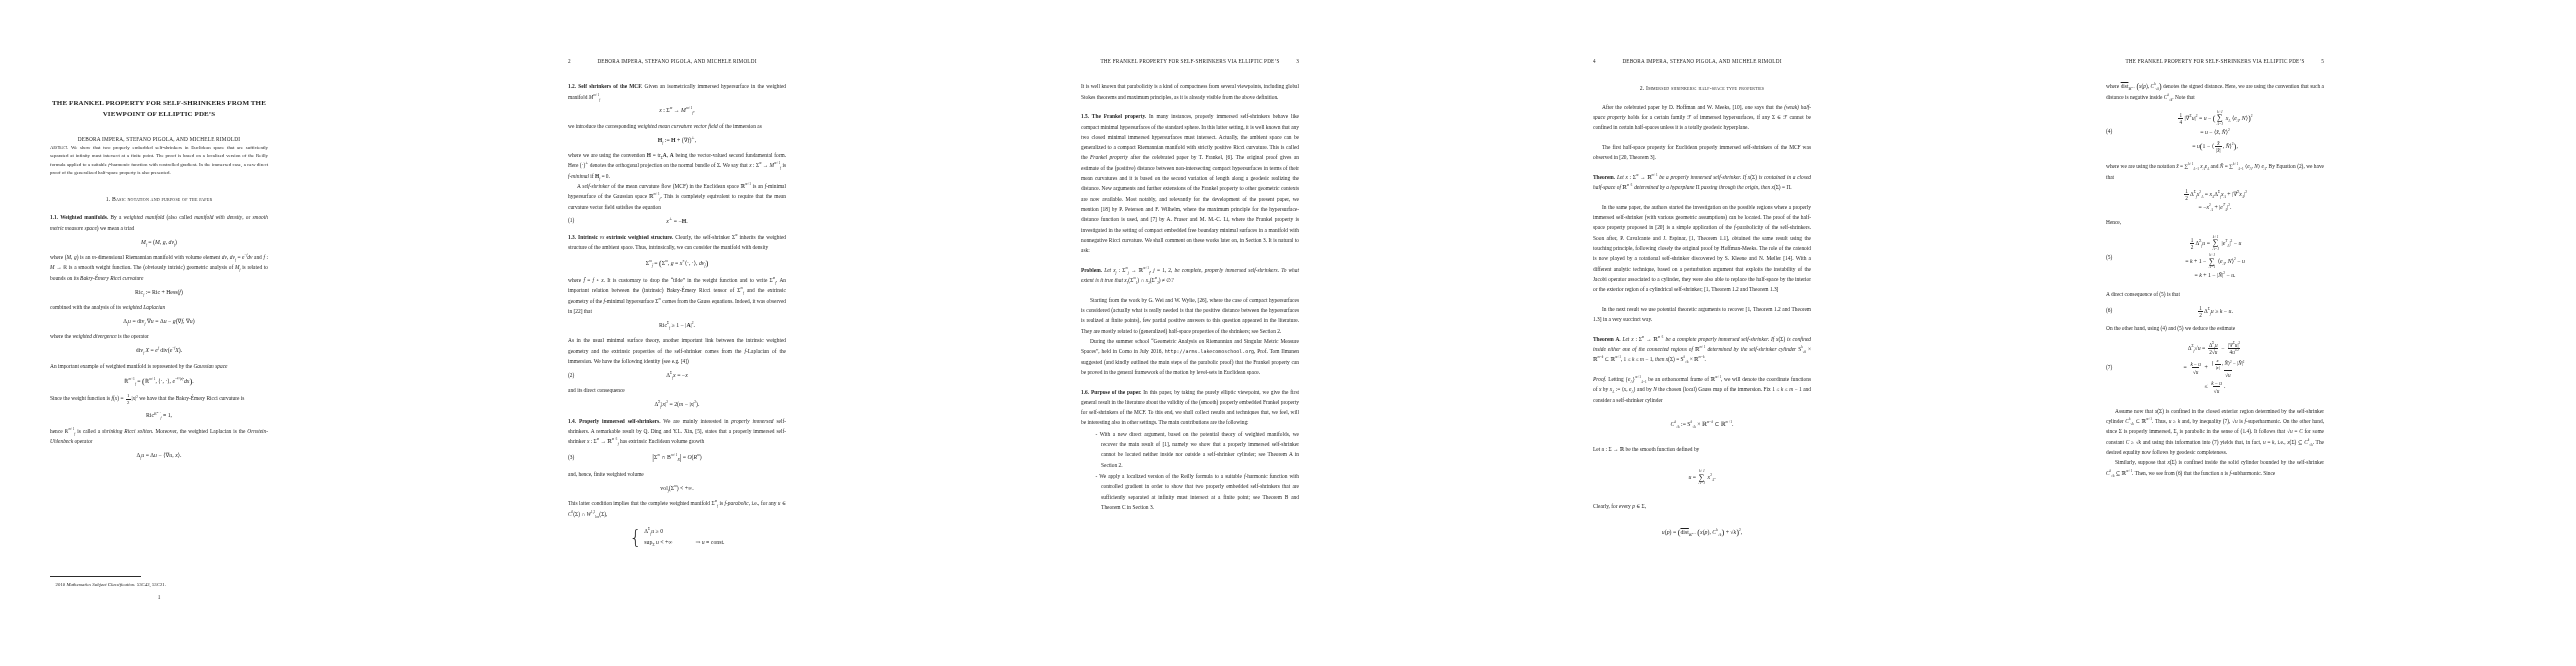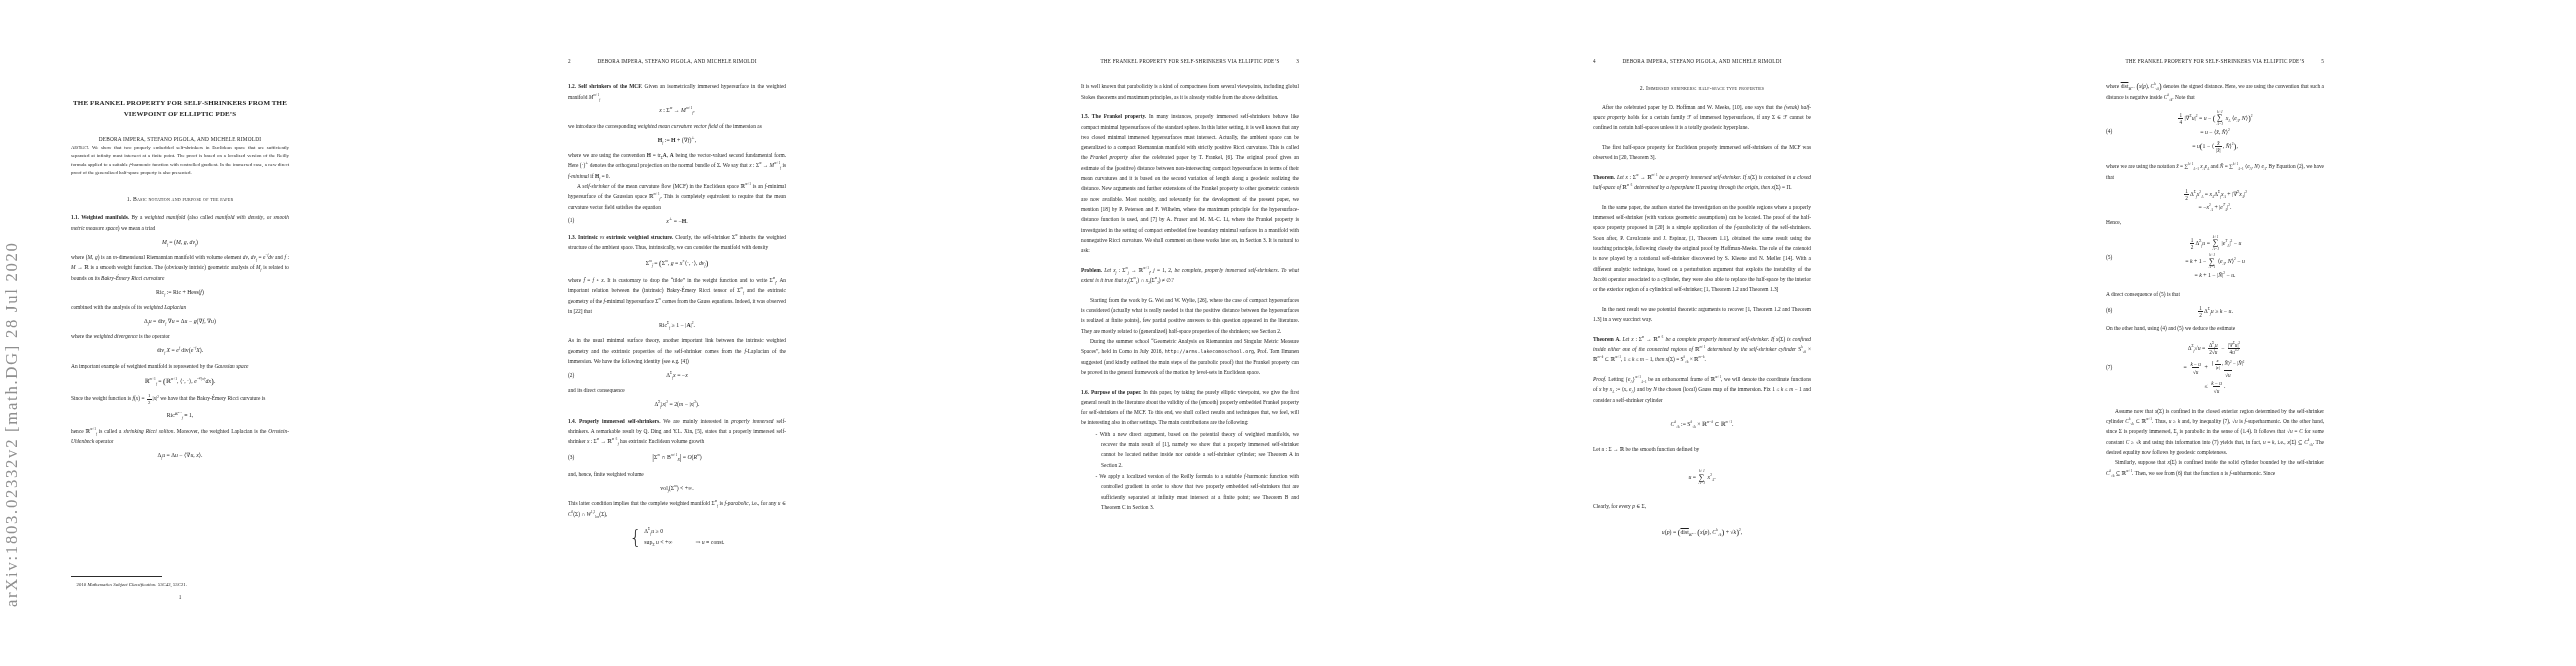--- a/index.html
+++ b/index.html
@@ -67,21 +67,21 @@
   .foot { position: absolute; top: 576px; left: 0; width: 100%; }
   .fnrule { width: 91px; border-top: 0.6px solid #2c2c2c; margin-bottom: 3.9px; }
   .fn { font-size: 4.8px; line-height: 7.2px; text-align: left; text-indent: 5.6px; }
   .pnum { text-align: center; font-size: 5.3px; margin-top: 3.9px; }
 </style>
 </head>
 <body>
 
 <div class="stamp">arXiv:1803.02332v2  [math.DG]  28 Jul 2020</div>
 <div id="pages">
-    <div class="page first" style="left: 22px;">
+    <div class="page first" style="left: 1px; font-family: Liberation Serif, serif;">
       <div class="col">
         <div class="title">THE FRANKEL PROPERTY FOR SELF-SHRINKERS FROM THE<br>VIEWPOINT OF ELLIPTIC PDE’S</div>
         <div class="authors">DEBORA IMPERA, STEFANO PIGOLA, AND MICHELE RIMOLDI</div>
         <div class="abstract para"><span class="sc">Abstract.</span> We show that two properly embedded self-shrinkers in Euclidean space that are sufficiently separated at infinity must intersect at a finite point. The proof is based on a localized version of the Reilly formula applied to a suitable <i>f</i>-harmonic function with controlled gradient. In the immersed case, a new direct proof of the generalized half-space property is also presented.</div>
         <div class="sec">1. Basic notation and purpose of the paper</div>
         <div class="para"><b>1.1. Weighted manifolds.</b> By a <i>weighted manifold</i> (also called <i>manifold with density</i>, or <i>smooth metric measure space</i>) we mean a triad</div>
         <div class="fm"><i>M<sub>f</sub></i> = (<i>M, g, dv<sub>f</sub></i>)</div>
         <div class="para">where (<i>M, g</i>) is an <i>m</i>-dimensional Riemannian manifold with volume element <i>dv</i>, <i>dv<sub>f</sub></i> = <i>e</i><sup>−<i>f</i></sup><i>dv</i> and <i>f</i> : <i>M</i> → ℝ is a smooth weight function. The (obviously intrisic) geometric analysis of <i>M<sub>f</sub></i> is related to bounds on its <i>Bakry-Émery Ricci curvature</i></div>
         <div class="fm">Ric<sub><i>f</i></sub> := Ric + Hess(<i>f</i>)</div>
         <div class="para">combined with the analysis of its <i>weighted Laplacian</i></div>

